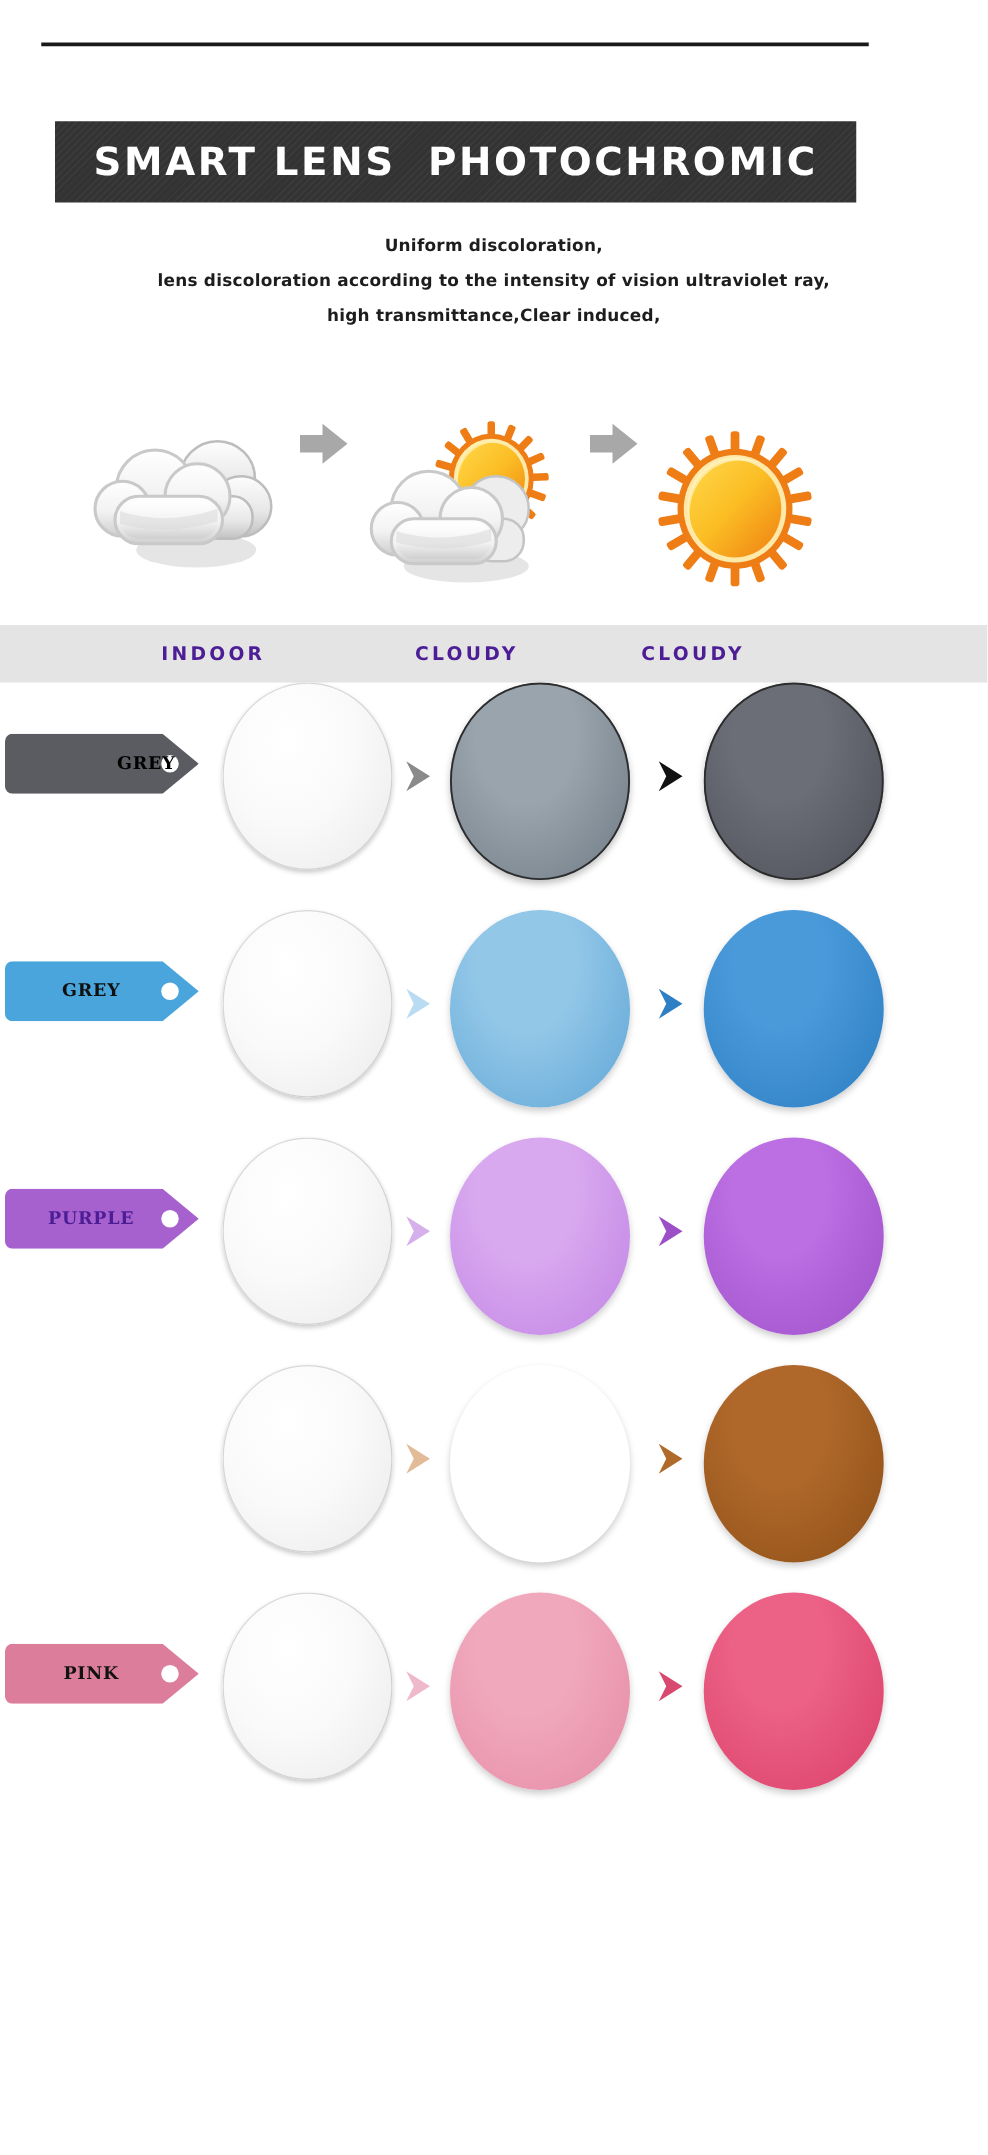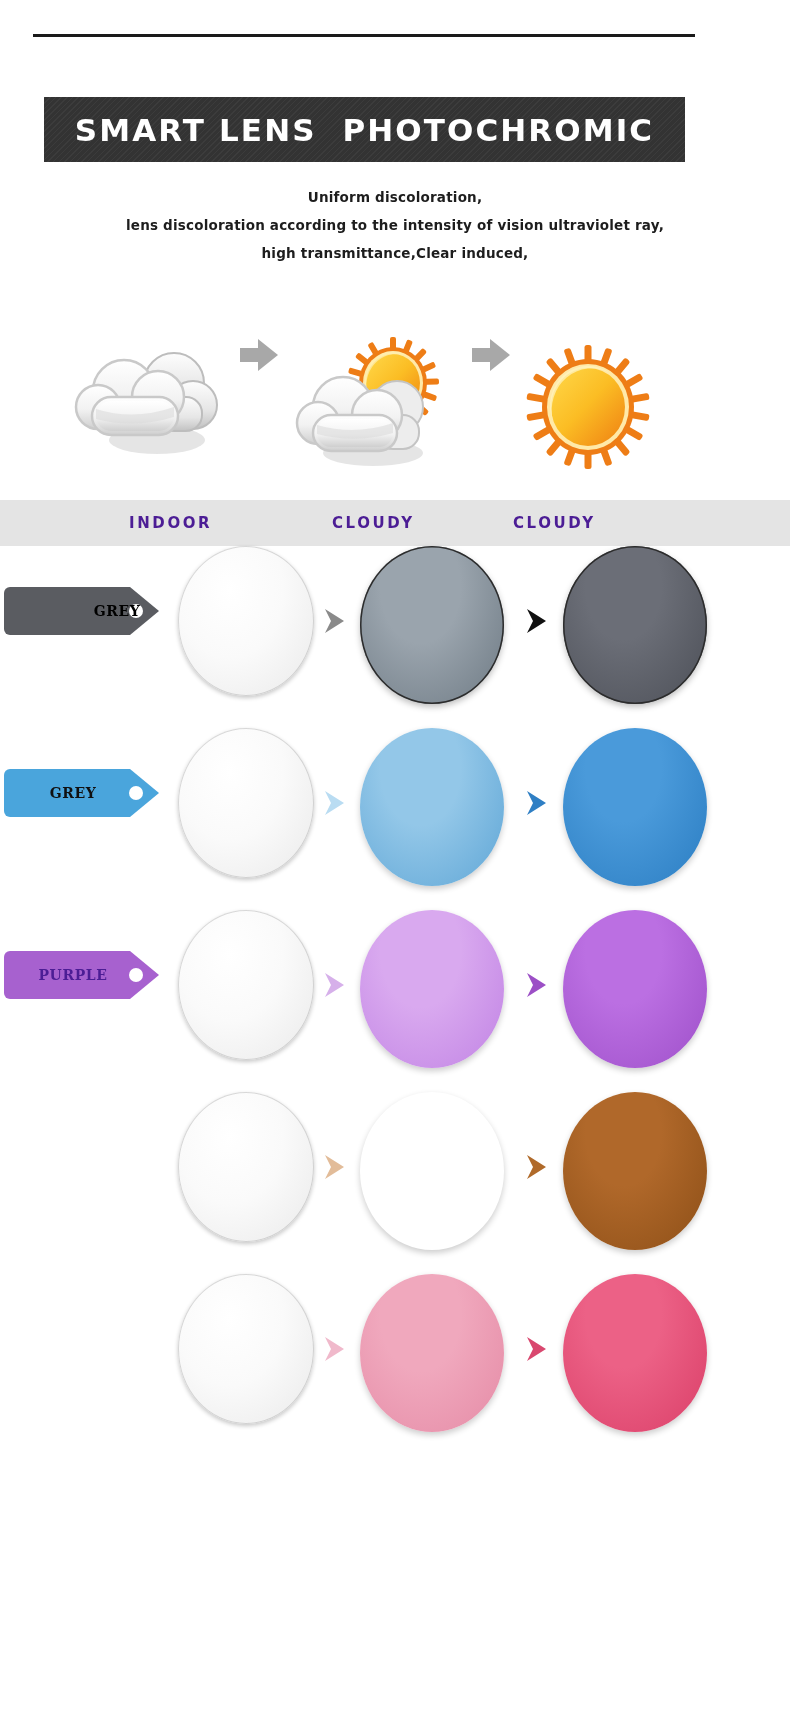--- a/index.html
+++ b/index.html
@@ -413,20 +413,27 @@
       </div>
       <div class="lens lens-cloudy" style="box-shadow: rgba(0, 0, 0, 0.2) 0px 3px 6px;"></div>
       <div class="arrow arrow-2">
         <svg viewBox="0 0 24 26">
           <path d="M3 1 L22 13 L3 25 L9 13 Z" fill="#b06a2a"></path>
         </svg>
       </div>
       <div class="lens lens-sunny" style="background: radial-gradient(at 42% 26%, rgb(176, 104, 42) 0%, rgb(176, 104, 42) 32%, rgb(141, 79, 23) 100%); box-shadow: rgba(0, 0, 0, 0.2) 0px 3px 6px;"></div>
     </div>
     <div class="row">
+      <div class="tag">
+        <svg viewBox="0 0 155 48" width="155" height="48">
+     <path d="M6 0 H126 L155 24 L126 48 H6 A6 6 0 0 1 0 42 V6 A6 6 0 0 1 6 0 Z" fill="#dd7d9c"></path>
+     <circle cx="132" cy="24" r="7" fill="#ffffff"></circle>
+   </svg>
+        <div class="tag-label" style="color: rgb(18, 18, 18);">PINK</div>
+      </div>
       <div class="lens lens-indoor lens-clear"></div>
       <div class="arrow arrow-1">
         <svg viewBox="0 0 24 26">
           <path d="M3 1 L22 13 L3 25 L9 13 Z" fill="#f0b9cb"></path>
         </svg>
       </div>
       <div class="lens lens-cloudy" style="background: radial-gradient(at 42% 26%, rgb(240, 168, 189) 0%, rgb(240, 168, 189) 34%, rgb(229, 139, 166) 100%); box-shadow: rgba(0, 0, 0, 0.2) 0px 3px 6px;"></div>
       <div class="arrow arrow-2">
         <svg viewBox="0 0 24 26">
           <path d="M3 1 L22 13 L3 25 L9 13 Z" fill="#d9486f"></path>

